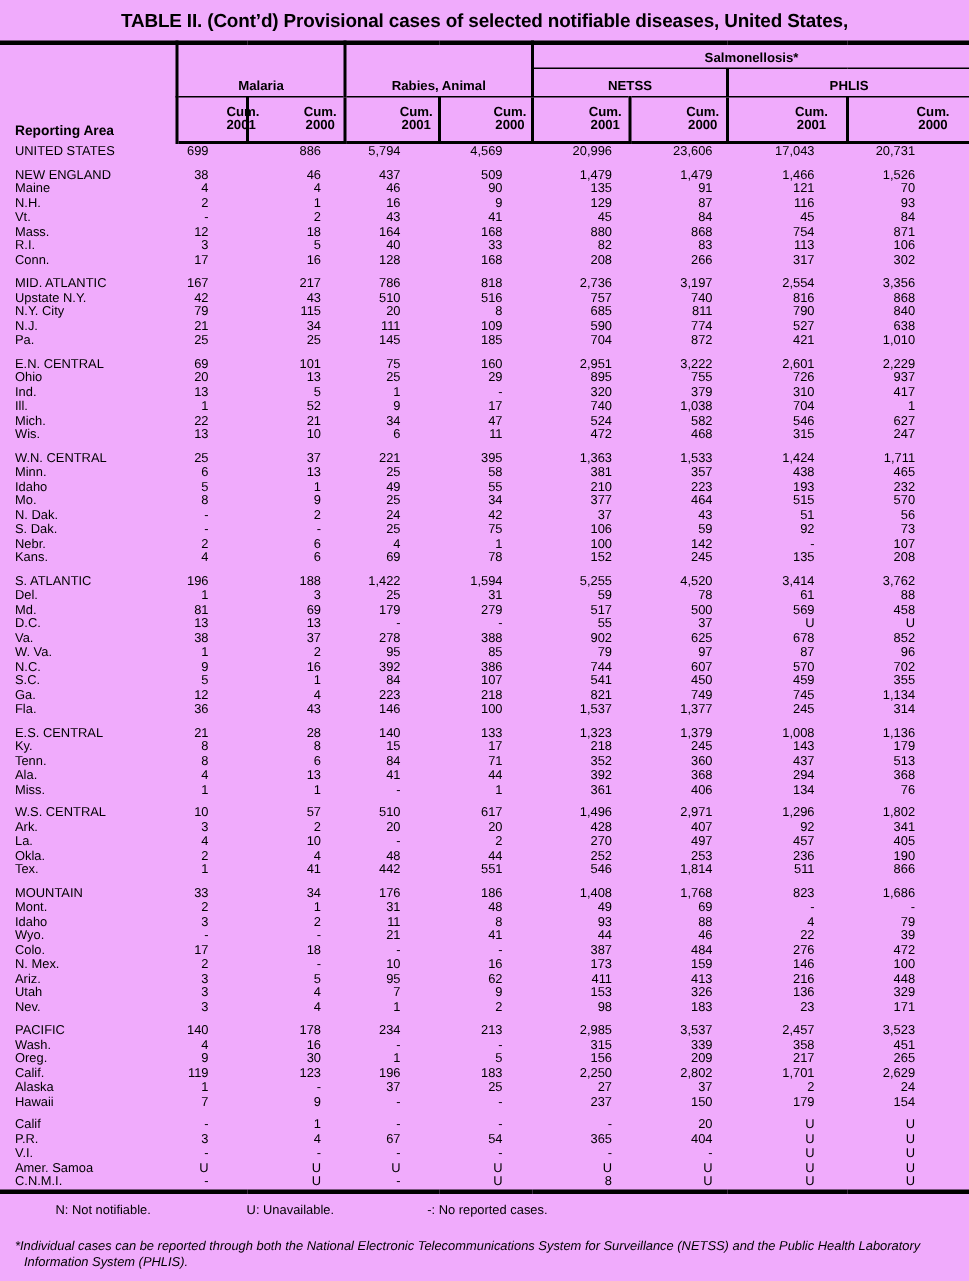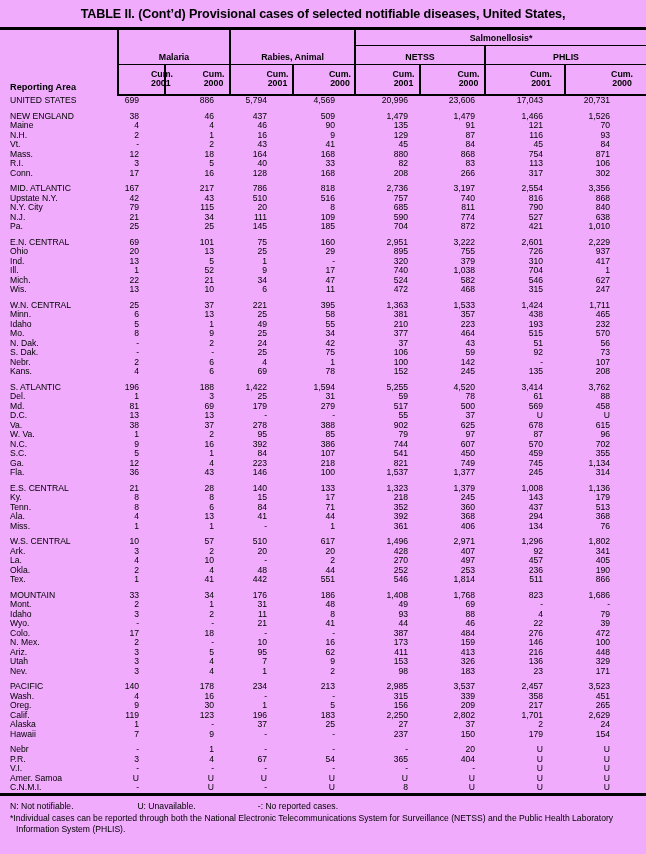--- a/index.html
+++ b/index.html
@@ -42,23 +42,23 @@
   tbody td:nth-child(3){ padding-right:16px; }
   tbody td:nth-child(4){ padding-right:26px; }
   tbody td:nth-child(5){ padding-right:20px; }
   tbody td:nth-child(6){ padding-right:12px; }
   tbody td:nth-child(7){ padding-right:10px; }
   tbody td:nth-child(8){ padding-right:22px; }
   tbody td:nth-child(9){ padding-right:36px; }
   tbody tr.spacer td { height:6px; padding:0; }
   .footnotes { padding:5px 8px 0 10px; font-size:8.6px; line-height:11px; }
   .fn-legend span { display:inline-block; }
-  .fn-legend .fn-n { width:125px; }
+  .fn-legend .fn-n { width:125px;margin-left:27px; }
   .fn-legend .fn-u { width:118px; }
-  .fn-star { padding-left:6px; text-indent:-6px; margin-top:1px; }
+  .fn-star { padding-left:6px; text-indent:-6px; margin-top:13px;font-style:italic; }
 </style>
 </head>
 <body>
 
 <div class="page">
 
   <div class="title">
     <div>TABLE II. (Cont’d) Provisional cases of selected notifiable diseases, United States,</div>
   </div>
 
@@ -479,21 +479,21 @@
         </tr>
         <tr>
           <td>Va.</td>
           <td>38</td>
           <td>37</td>
           <td>278</td>
           <td>388</td>
           <td>902</td>
           <td>625</td>
           <td>678</td>
-          <td>615</td>
+          <td>852</td>
         </tr>
         <tr>
           <td>W. Va.</td>
           <td>1</td>
           <td>2</td>
           <td>95</td>
           <td>85</td>
           <td>79</td>
           <td>97</td>
           <td>87</td>
@@ -827,21 +827,21 @@
           <td>-</td>
           <td>237</td>
           <td>150</td>
           <td>179</td>
           <td>154</td>
         </tr>
         <tr class="spacer">
           <td colspan="9"></td>
         </tr>
         <tr>
-          <td>Nebr</td>
+          <td>Calif</td>
           <td>-</td>
           <td>1</td>
           <td>-</td>
           <td>-</td>
           <td>-</td>
           <td>20</td>
           <td>U</td>
           <td>U</td>
         </tr>
         <tr>

